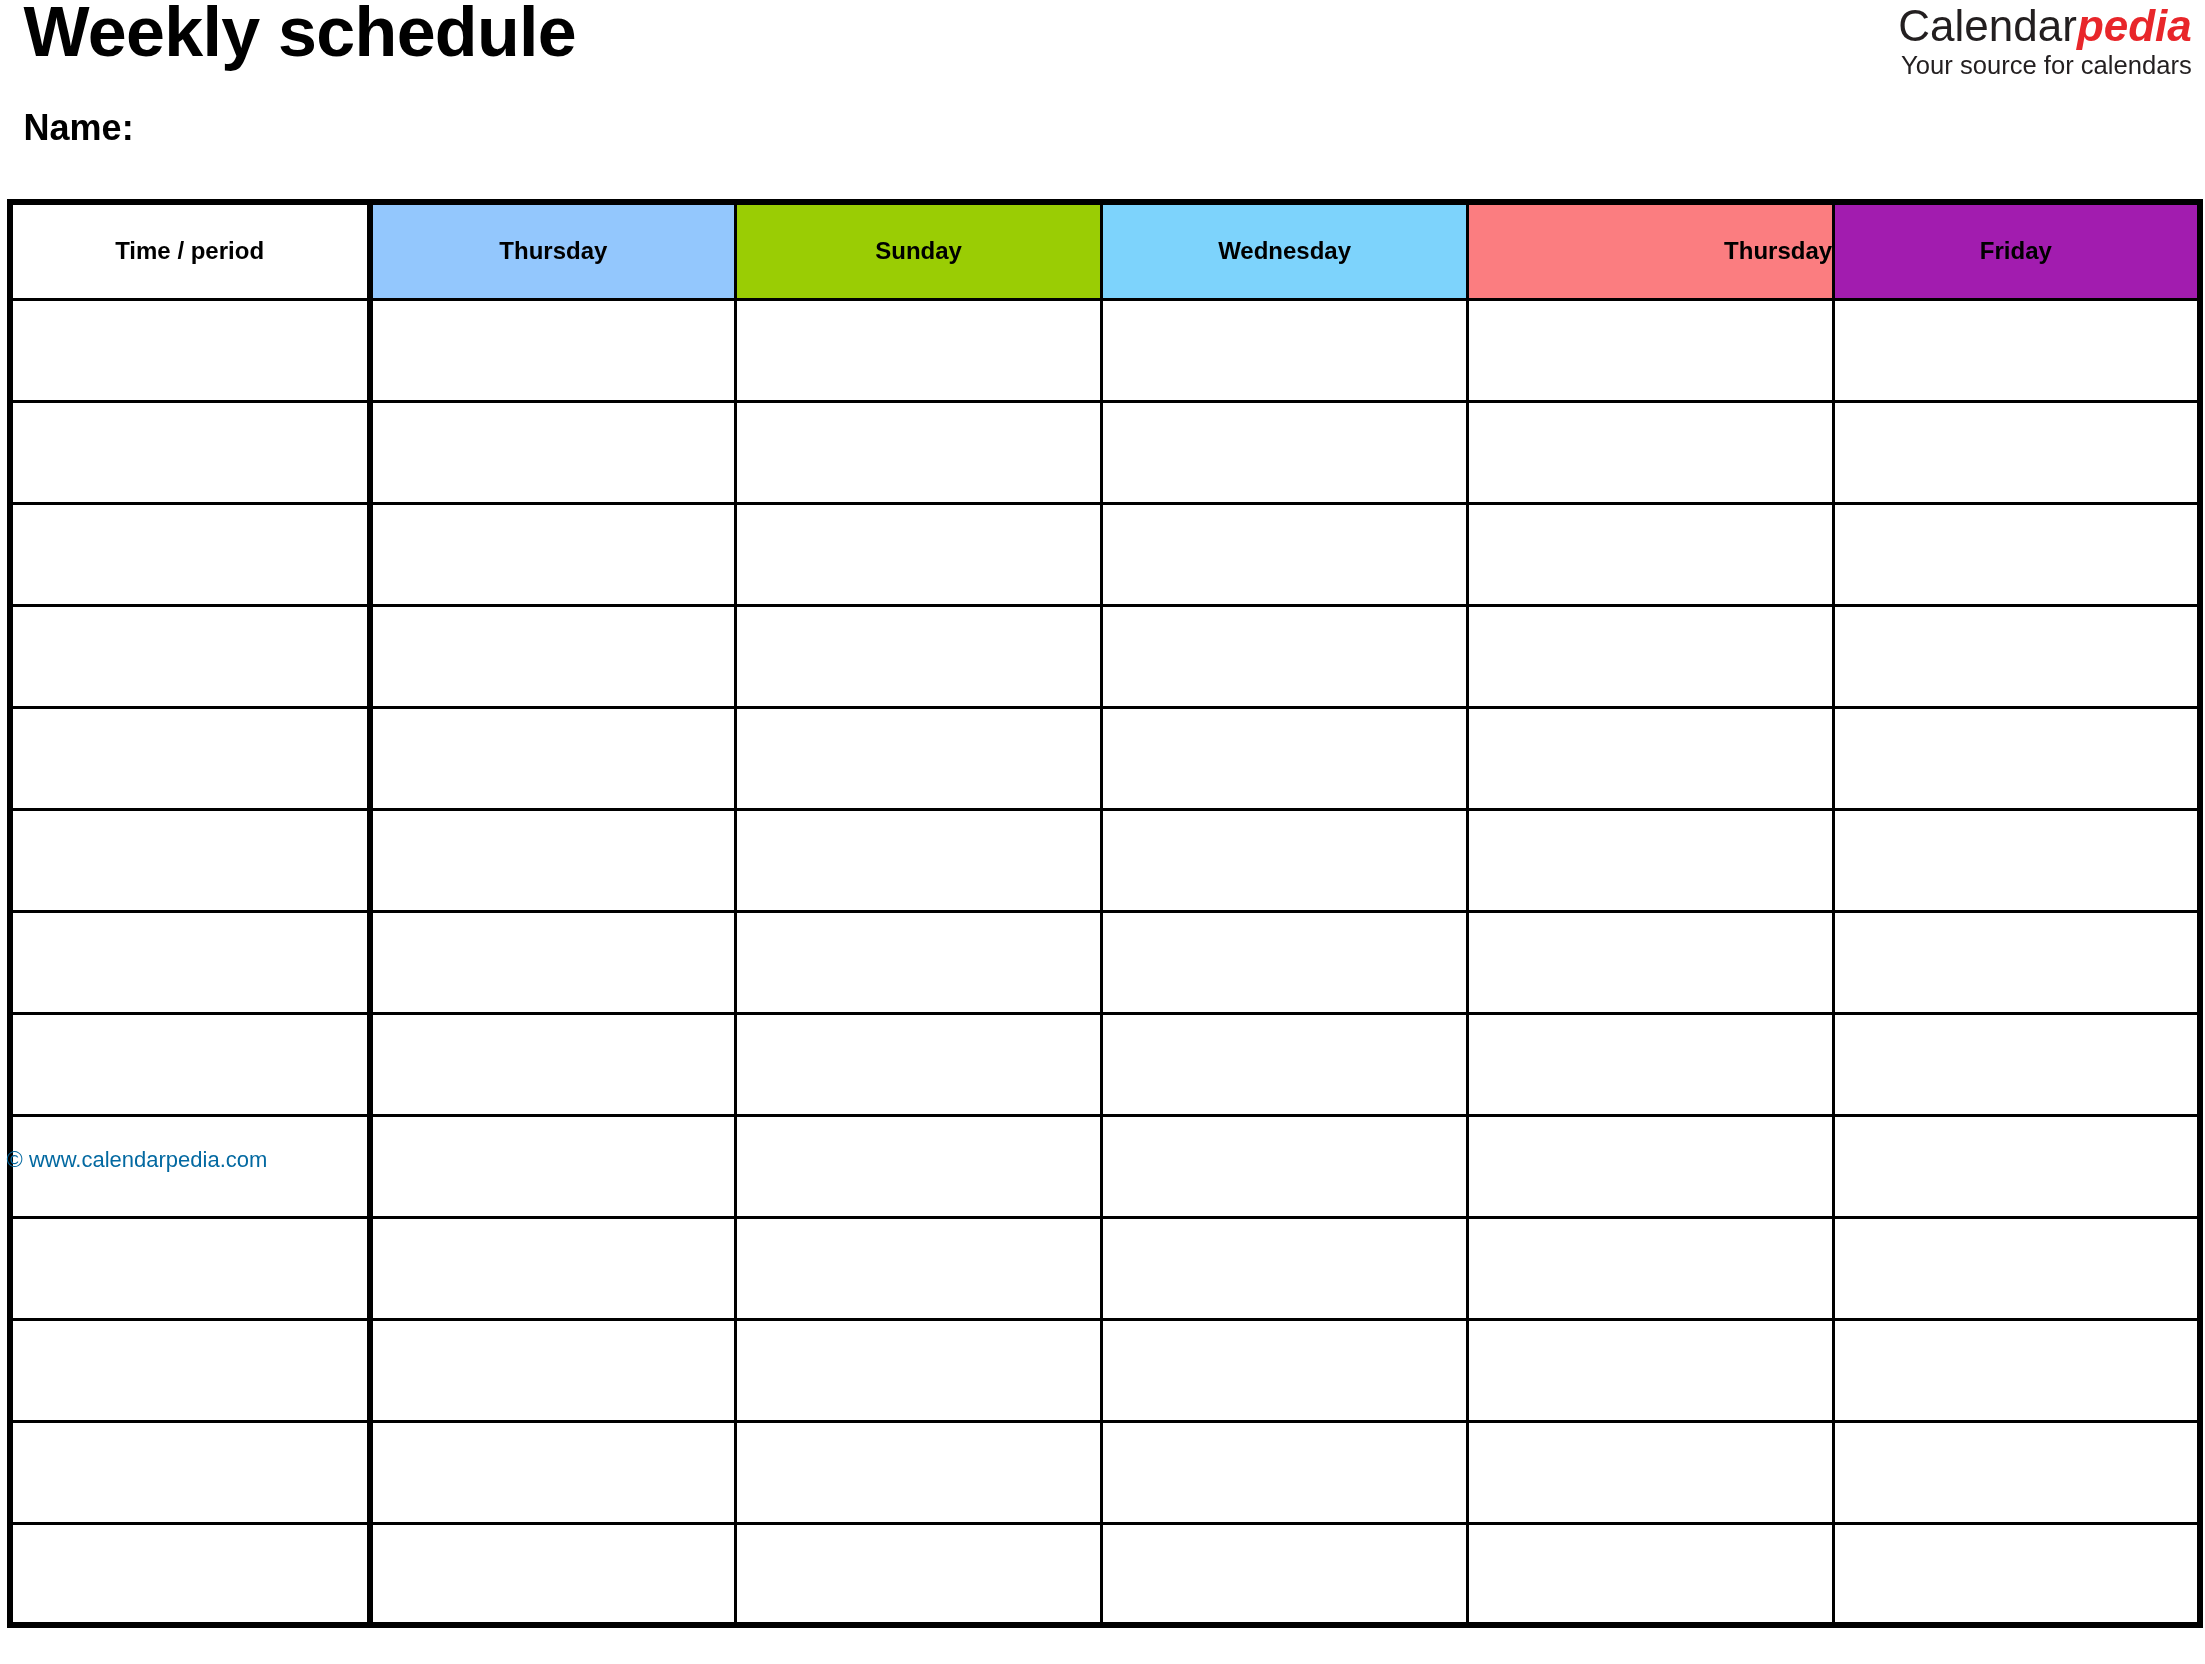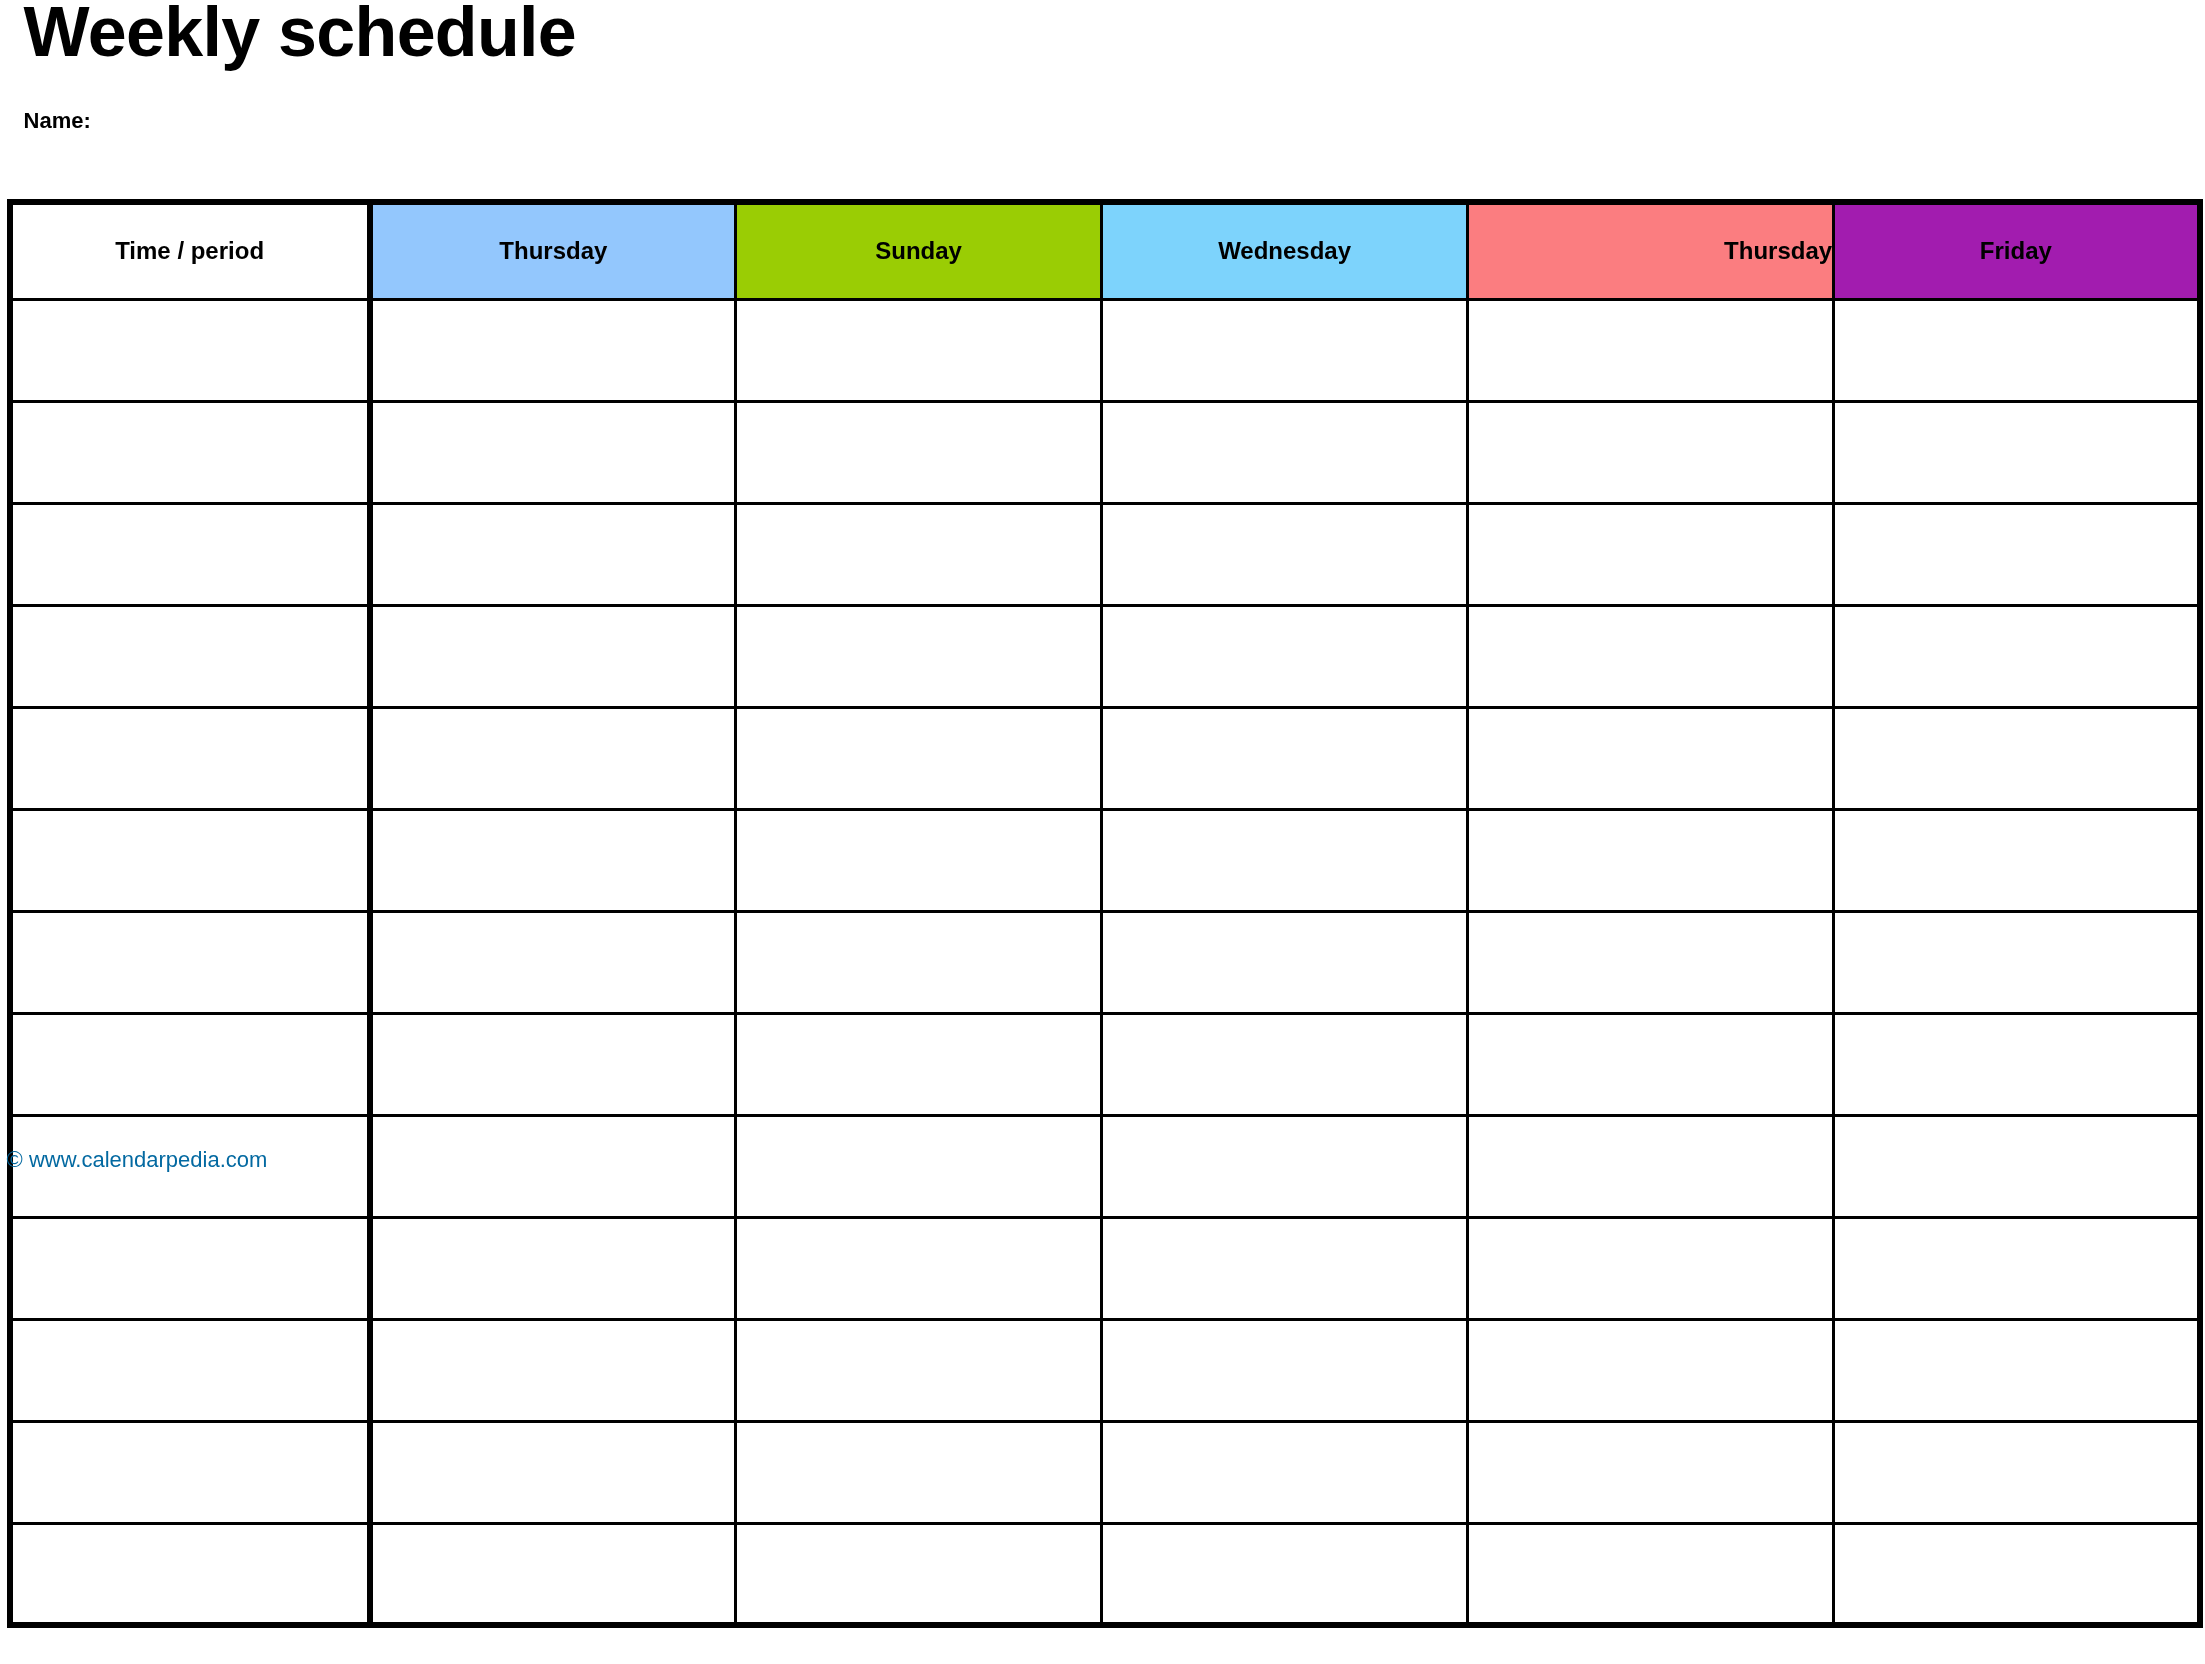--- a/index.html
+++ b/index.html
@@ -38,21 +38,21 @@
     font-weight: bold;
     letter-spacing: -0.7px;
     line-height: 1.1;
     white-space: nowrap;
   }
 
   .name-label {
     position: absolute;
     left: 17px;
     top: 110px;
-    font-size: 22px;
+    font-size: 36px;
     font-weight: bold;
     line-height: 1;
     white-space: nowrap;
   }
 
   .brand {
     position: absolute;
     right: 6.6px;
     top: 2.9px;
     text-align: right;
@@ -147,20 +147,26 @@
 </head>
 <body>
 
 <div class="page">
 
   <div class="top-bar">
     <div class="doc-title">Weekly schedule</div>
 
     <div class="name-label">Name:</div>
 
+    <div class="brand">
+      <div class="brand-wordmark">
+        <span class="brand-word-1">Calendar</span><span class="brand-word-2" style="color: rgb(232, 38, 42);">pedia</span>
+      </div>
+      <div class="brand-tagline">Your source for calendars</div>
+    </div>
   </div>
 
   <table class="schedule">
     <colgroup>
       <col class="col-time">
       <col class="col-day">
       <col class="col-day">
       <col class="col-day">
       <col class="col-day">
       <col class="col-day">

